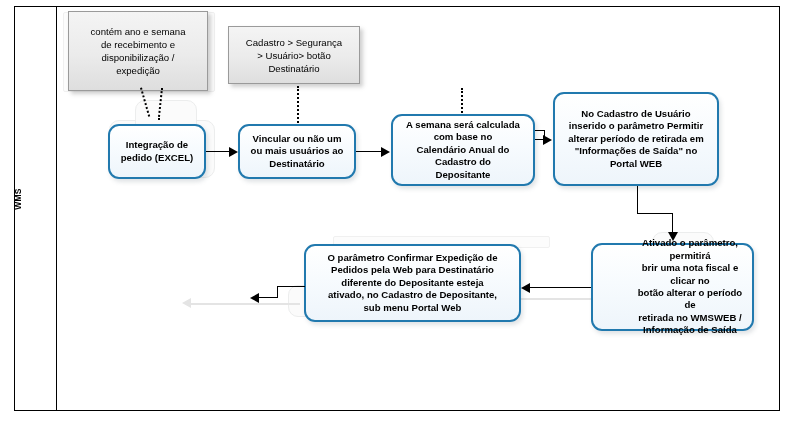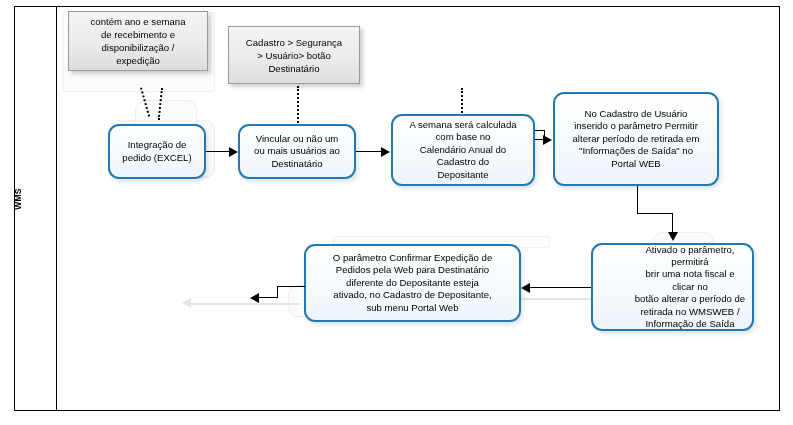--- a/index.html
+++ b/index.html
@@ -61,20 +61,21 @@
     border-radius:11px;
     background:linear-gradient(to bottom,#ffffff 0%,#f7fbfe 45%,#eef5fb 100%);
     display:flex;align-items:center;justify-content:center;
     text-align:center;
     color:#000;
     font-size:9.6px;
     line-height:12.4px;
     padding:3px 5px;
     white-space:pre-line;
     box-shadow:2px 3px 4px rgba(120,130,140,.22);
+    font-weight:bold;
   }
 
   
   .nbox{
     position:absolute;
     box-sizing:border-box;
     border:1.2px solid #9a9a9a;
     background:linear-gradient(to bottom,#f4f4f4 0%,#ebebeb 55%,#dedede 100%);
     display:flex;align-items:center;justify-content:center;
     text-align:center;
@@ -120,21 +121,21 @@
   <div class="ghost sharp" style="left:333px;top:236px;width:215px;height:10px;"></div>
   <div class="ghost-arrow" style="left:508px;top:298px;width:92px;height:2px;"></div>
   <div class="ghost-arrow" style="left:190px;top:303px;width:110px;height:2px;"></div>
   <div class="ghost-arrow" style="left:500px;top:293px;width:0;height:0;border-top:5px solid transparent;border-bottom:5px solid transparent;border-right:9px solid #e4e4e4;background:transparent;"></div>
   <div class="ghost-arrow" style="left:182px;top:298px;width:0;height:0;border-top:5px solid transparent;border-bottom:5px solid transparent;border-right:9px solid #e4e4e4;background:transparent;"></div>
 
   <div class="frame"></div>
   <div class="lane-divider"></div>
   <div class="lane-title">WMS</div>
 
-  <div class="nbox" style="left:68px;top:11px;width:140px;height:60px;">contém ano e semana
+  <div class="nbox" style="left:68px;top:11px;width:140px;height:80px;">contém ano e semana
 de recebimento e
 disponibilização /
 expedição</div>
 
   <div class="nbox" style="left:228px;top:26px;width:132px;height:58px;">Cadastro &gt; Segurança
 &gt; Usuário&gt; botão
 Destinatário</div>
 
 
   <div class="dotted diag" style="left:140px;top:88px;height:30px;transform:rotate(-16deg);"></div>

